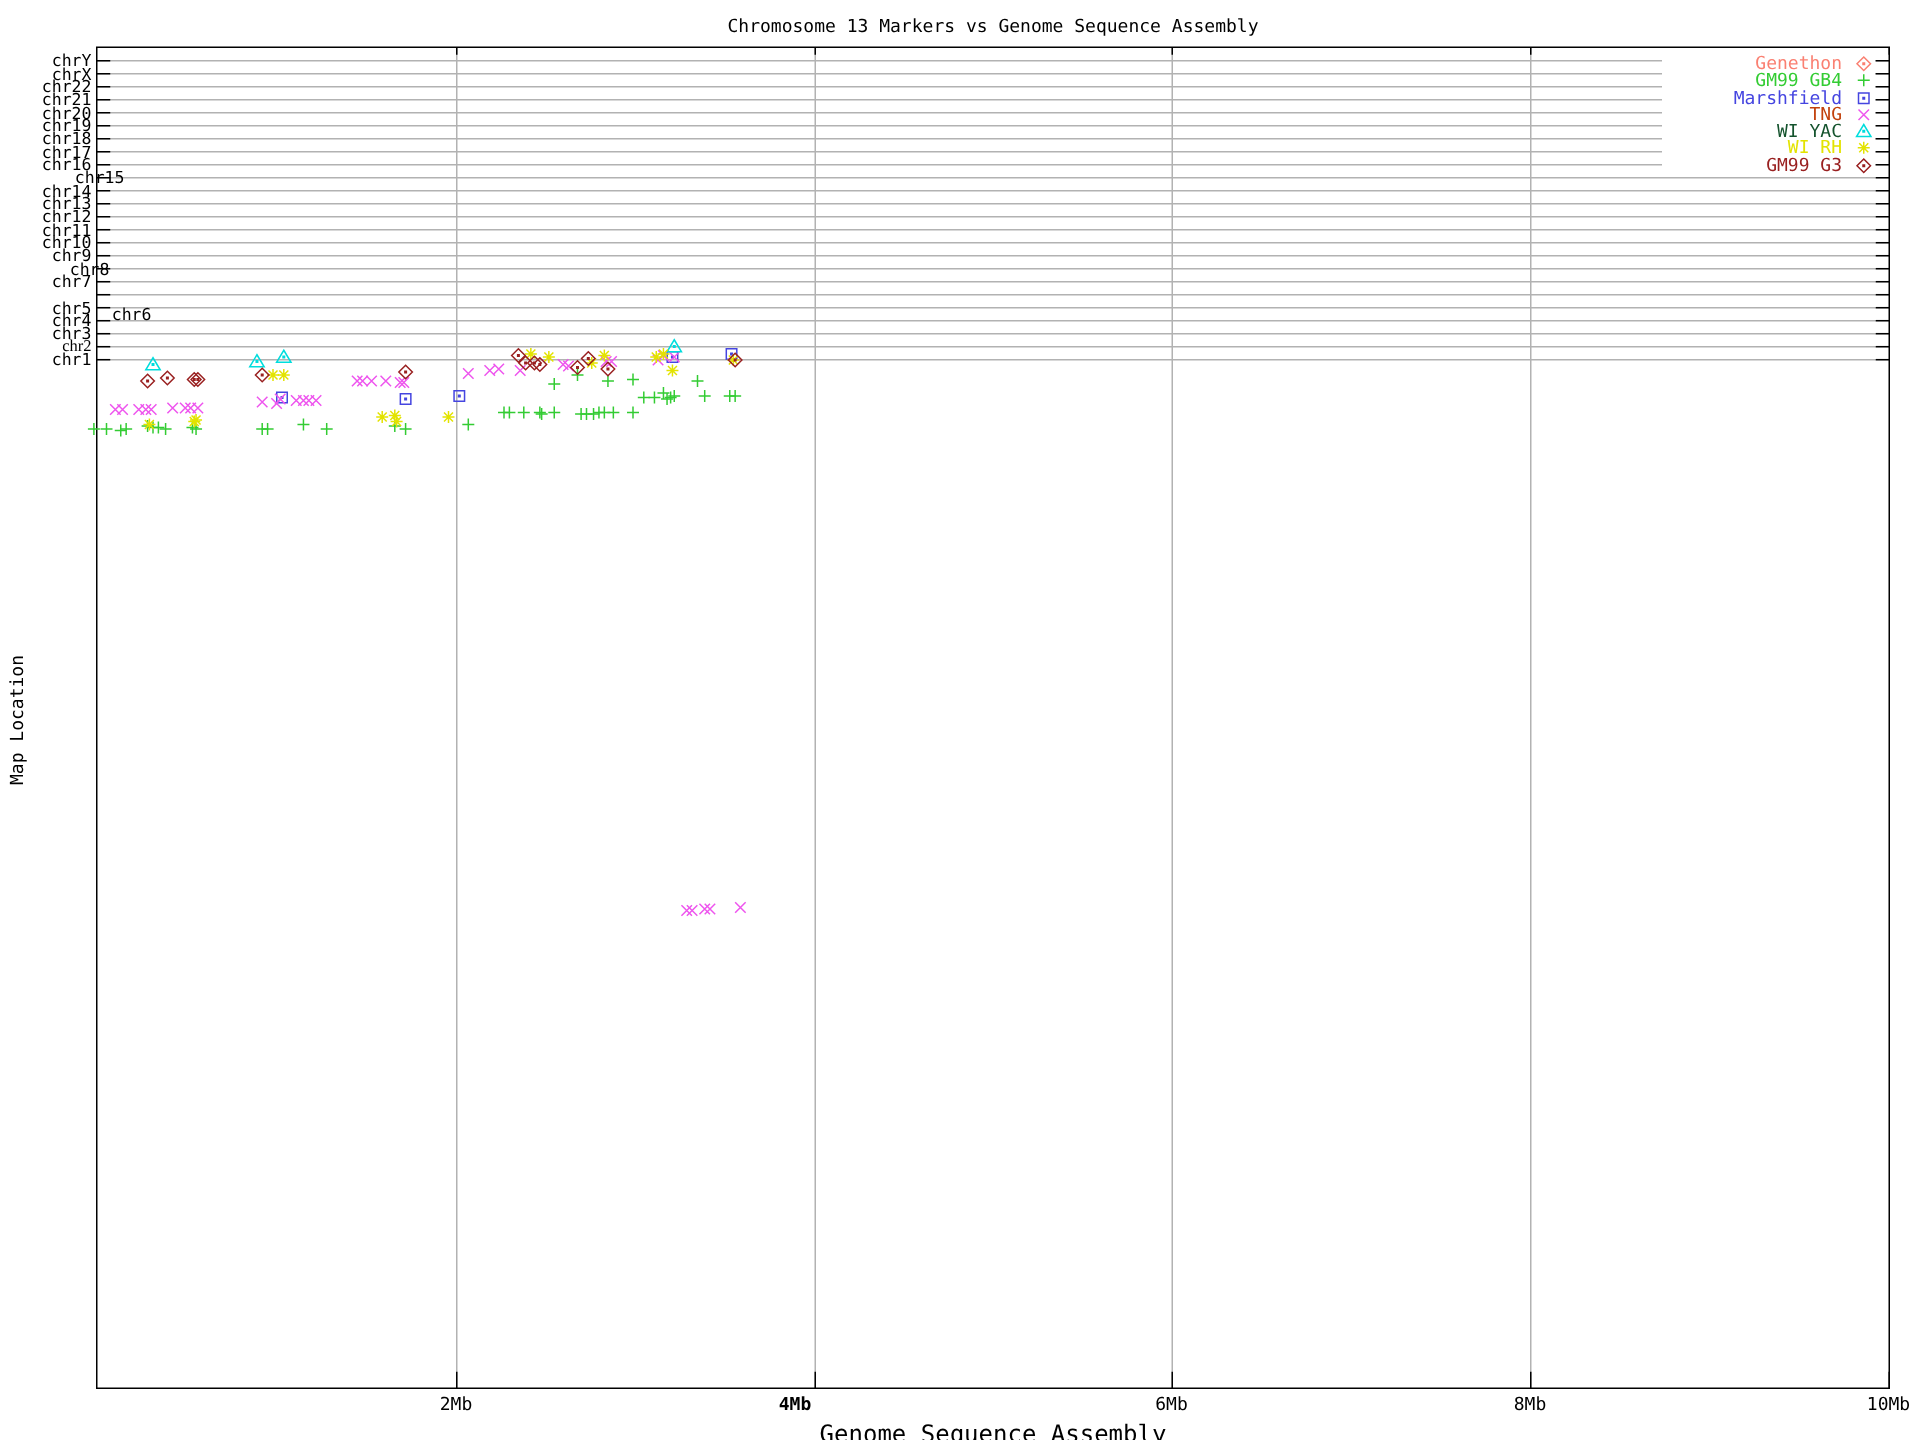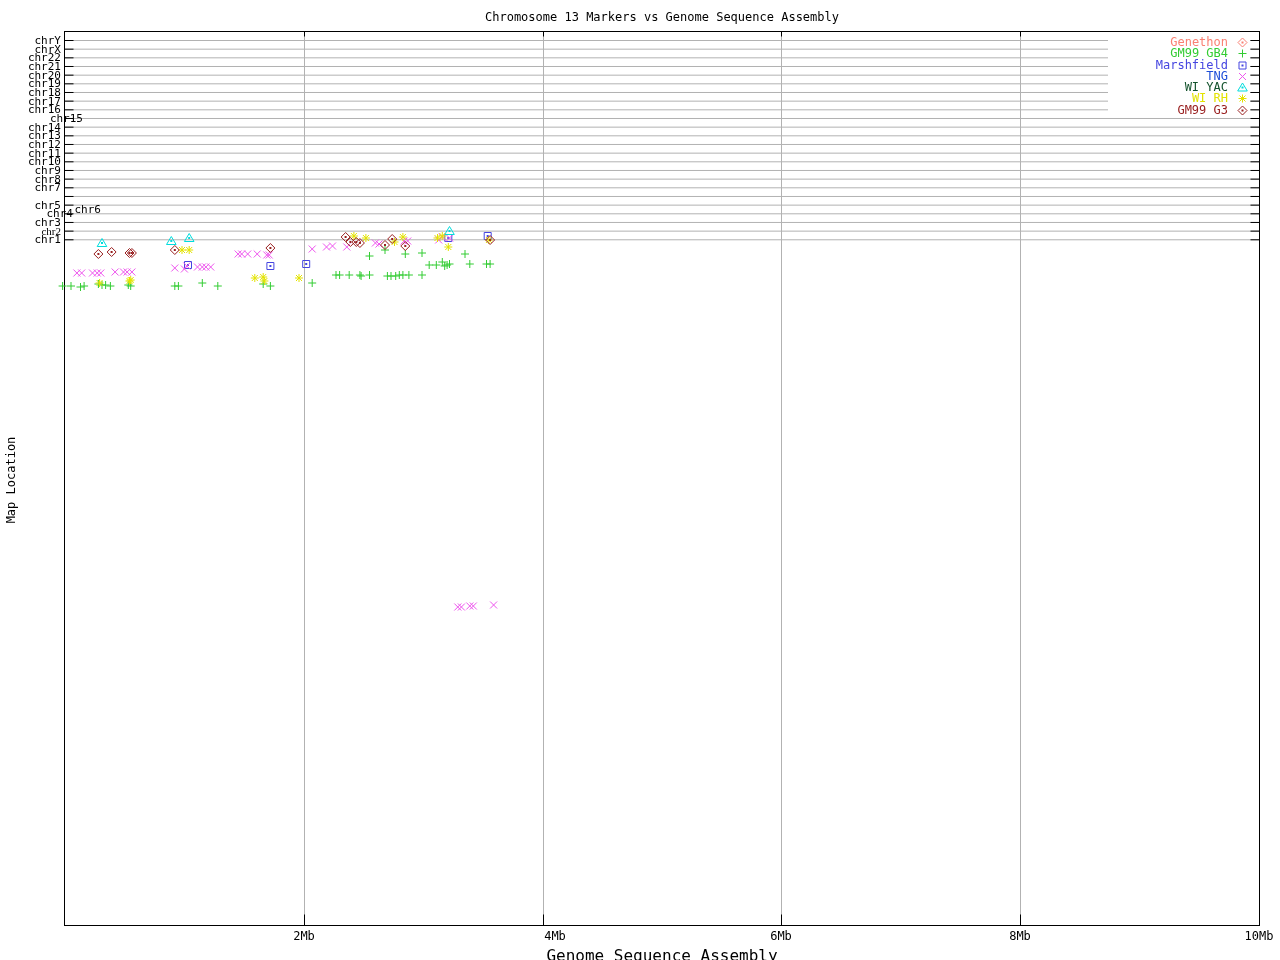--- a/index.html
+++ b/index.html
@@ -545,32 +545,32 @@
       <div class="ytick" style="top: 86.99px;">chr18</div>
       <div class="ytick" style="top: 95.655px;">chr17</div>
       <div class="ytick" style="top: 104.32px;">chr16</div>
       <div class="ytick" style="top: 112.985px; padding-left: 22px;">chr15</div>
       <div class="ytick" style="top: 121.65px;">chr14</div>
       <div class="ytick" style="top: 130.315px;">chr13</div>
       <div class="ytick" style="top: 138.98px;">chr12</div>
       <div class="ytick" style="top: 147.645px;">chr11</div>
       <div class="ytick" style="top: 156.31px;">chr10</div>
       <div class="ytick" style="top: 164.975px;">chr9</div>
-      <div class="ytick" style="top: 173.64px;">chr8</div>
+      <div class="ytick" style="top: 173.64px; padding-left: 12px;">chr8</div>
       <div class="ytick" style="top: 182.305px;">chr7</div>
       <div class="ytick" style="top: 204px; padding-left: 40px;">chr6</div>
       <div class="ytick" style="top: 199.635px;">chr5</div>
-      <div class="ytick" style="top: 208.3px; padding-left: 12px;">chr4</div>
+      <div class="ytick" style="top: 208.3px;">chr4</div>
       <div class="ytick" style="top: 216.965px;">chr3</div>
       <div class="ytick" style="top: 225.63px; font-family: Liberation Serif, serif;">chr2</div>
       <div class="ytick" style="top: 234.295px;">chr1</div>
     </div>
   <div id="xtick-container">
       <div class="xtick" style="left: 304px;">2Mb</div>
-      <div class="xtick" style="left: 555px;">4Mb</div>
+      <div class="xtick" style="left: 530px; font-weight: bold;">4Mb</div>
       <div class="xtick" style="left: 781px;">6Mb</div>
       <div class="xtick" style="left: 1020px;">8Mb</div>
       <div class="xtick" style="left: 1259px;">10Mb</div>
     </div>
   <div id="legend">
       <div class="legend-row">
         <span class="legend-label" style="color: rgb(250, 128, 114);">Genethon</span>
         <svg class="legend-swatch" width="15" height="11">
           <g transform="translate(7.5,5.5)">
             <path d="M0 -4.5L4.5 0L0 4.5L-4.5 0Z" fill="none" stroke="#fa8072" stroke-width="1"></path>
@@ -589,21 +589,21 @@
       <div class="legend-row">
         <span class="legend-label" style="color: rgb(69, 69, 224);">Marshfield</span>
         <svg class="legend-swatch" width="15" height="11">
           <g transform="translate(7.5,5.5)">
             <path d="M-3.5 -3.5H3.5V3.5H-3.5Z" fill="none" stroke="#4545e0" stroke-width="1"></path>
             <rect x="-1" y="-1" width="2" height="2" fill="#4545e0"></rect>
           </g>
         </svg>
       </div>
       <div class="legend-row">
-        <span class="legend-label" style="color: #1d4ed8;">TNG</span>
+        <span class="legend-label" style="color: #c2410c;">TNG</span>
         <svg class="legend-swatch" width="15" height="11">
           <g transform="translate(7.5,5.5)">
             <path d="M-3.5 -3.5L3.5 3.5M-3.5 3.5L3.5 -3.5" fill="none" stroke="#ee55ee" stroke-width="1"></path>
           </g>
         </svg>
       </div>
       <div class="legend-row">
         <span class="legend-label" style="color: #14532d;">WI YAC</span>
         <svg class="legend-swatch" width="15" height="11">
           <g transform="translate(7.5,5.5)">

